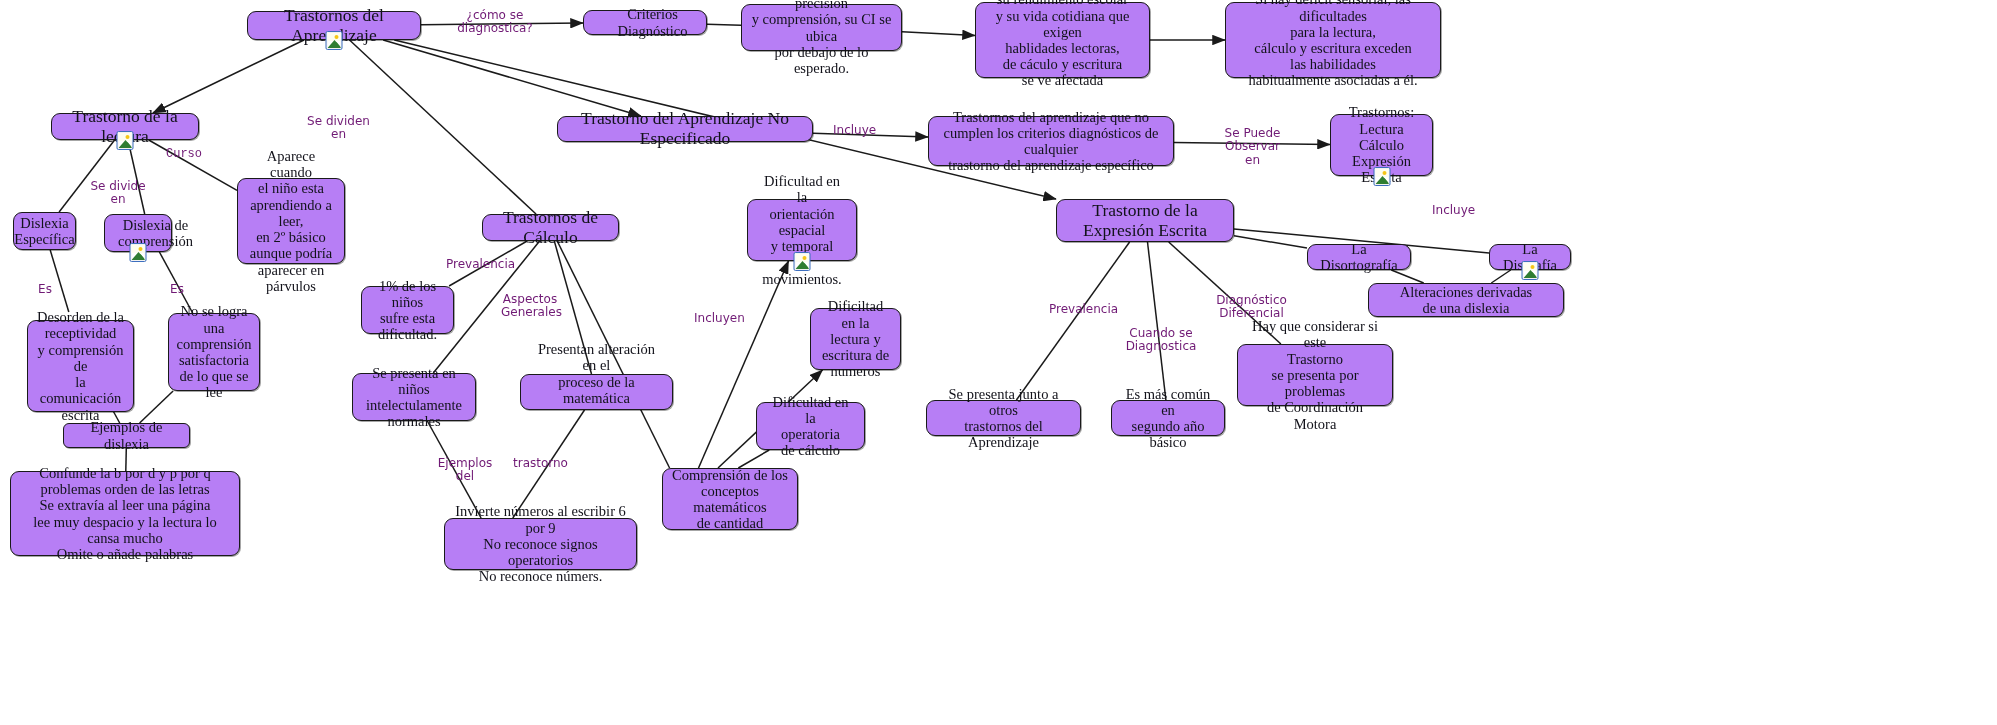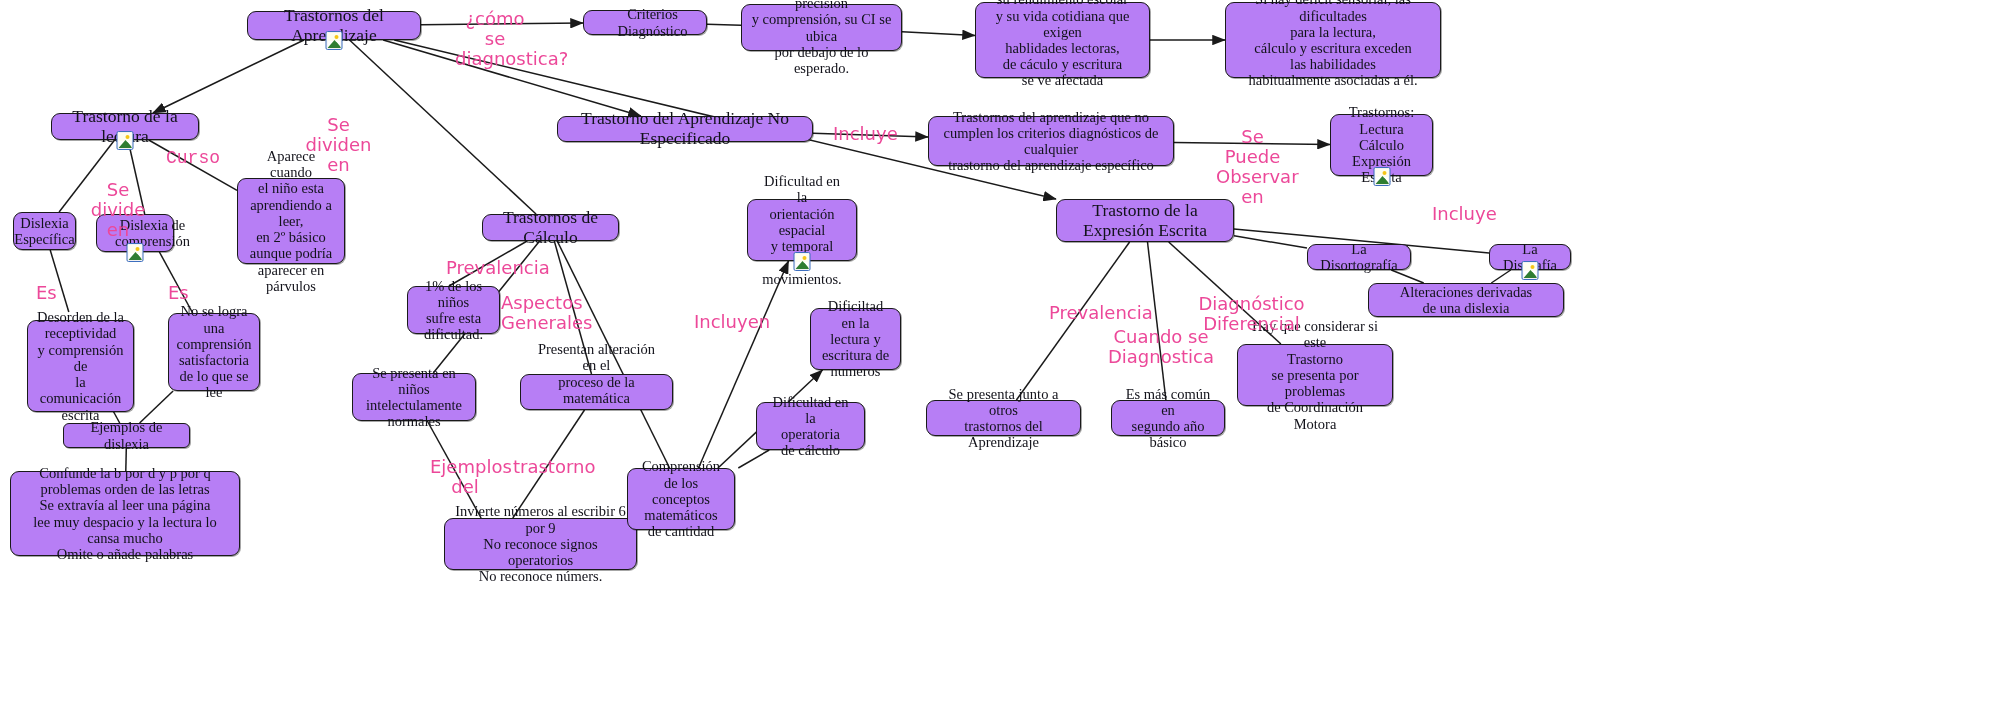--- a/index.html
+++ b/index.html
@@ -41,23 +41,23 @@
     white-space: pre-line;
   }
   .node.big {
     font-size: 17.5px;
   }
   .node.small {
     font-size: 14.5px;
   }
   .link-label {
     position: absolute;
-    color: #ec4899;
+    color: #701a75;
     font-family: "DejaVu Sans", "Liberation Sans", sans-serif;
-    font-size: 18px;
+    font-size: 12px;
     line-height: 1.12;
     text-align: center;
     white-space: pre-line;
     background: transparent;
   }
   .node-img-badge {
     position: absolute;
     width: 17px;
     height: 19px;
     bottom: -11px;
@@ -147,21 +147,21 @@
       <div class="node big" style="left: 557px; top: 116px; width: 256px; height: 26px;"><span>Trastorno del Aprendizaje No Especificado</span></div>
       <div class="node small" style="left: 928px; top: 116px; width: 246px; height: 50px;"><span>Trastornos del aprendizaje que no
 cumplen los criterios diagnósticos de cualquier
 trastorno del aprendizaje específico</span></div>
       <div class="node small" style="left: 1330px; top: 114px; width: 103px; height: 62px;"><span>Trastornos:
 Lectura
 Cálculo
 Expresión Escrita</span><span class="node-img-badge"><span class="pic"><span class="sky"></span><span class="sun"></span><span class="hill2"></span><span class="hill"></span></span></span></div>
       <div class="node small" style="left: 13px; top: 212px; width: 63px; height: 38px;"><span>Dislexia
 Específica</span></div>
-      <div class="node small" style="left: 96px; top: 214px; width: 78px; height: 38px; padding-left: 44px;"><span>Dislexia de
+      <div class="node small" style="left: 104px; top: 214px; width: 68px; height: 38px; padding-left: 44px;"><span>Dislexia de
 comprensión</span><span class="node-img-badge"><span class="pic"><span class="sky"></span><span class="sun"></span><span class="hill2"></span><span class="hill"></span></span></span></div>
       <div class="node small" style="left: 237px; top: 178px; width: 108px; height: 86px;"><span>Aparece cuando
 el niño esta
 aprendiendo a leer,
 en 2º básico
 aunque podría
 aparecer en párvulos</span></div>
       <div class="node small" style="left: 27px; top: 308px; width: 107px; height: 92px; margin-top: 12px;"><span>Desorden de la
 receptividad
 y comprensión de
@@ -172,32 +172,32 @@
 comprensión
 satisfactoria
 de lo que se lee</span></div>
       <div class="node small" style="left: 63px; top: 423px; width: 127px; height: 25px; border-radius: 6px;"><span>Ejemplos de dislexia</span></div>
       <div class="node small" style="left: 10px; top: 471px; width: 230px; height: 85px;"><span>Confunde la b por d  y p por q
 problemas orden de las letras
 Se extravía al leer una página
 lee muy despacio y la lectura lo cansa mucho
 Omite o añade palabras</span></div>
       <div class="node big" style="left: 482px; top: 214px; width: 137px; height: 27px;"><span>Trastornos de Cálculo</span></div>
-      <div class="node small" style="left: 361px; top: 286px; width: 93px; height: 48px; margin-left: 46px;"><span>1% de los niños
+      <div class="node small" style="left: 361px; top: 286px; width: 93px; height: 48px;"><span>1% de los niños
 sufre esta
 dificultad.</span></div>
       <div class="node small" style="left: 352px; top: 373px; width: 124px; height: 48px;"><span>Se presenta en niños
 intelectulamente
 normales</span></div>
       <div class="node small" style="left: 520px; top: 374px; width: 153px; height: 36px; align-items: flex-end;"><span>Presentan alteración en el
 proceso de la matemática</span></div>
       <div class="node small" style="left: 399px; top: 518px; width: 193px; height: 52px; margin-left: 45px;"><span>Invierte números al escribir 6 por 9
 No reconoce signos operatorios
 No reconoce númers.</span></div>
-      <div class="node small" style="left: 627px; top: 468px; width: 108px; height: 62px;"><span>Comprensión de los
+      <div class="node small" style="left: 662px; top: 468px; width: 136px; height: 62px;"><span>Comprensión de los
 conceptos
 matemáticos
 de cantidad</span></div>
       <div class="node small" style="left: 747px; top: 199px; width: 110px; height: 62px;"><span>Dificultad en la
 orientación espacial
 y temporal
 de movimientos.</span><span class="node-img-badge"><span class="pic"><span class="sky"></span><span class="sun"></span><span class="hill2"></span><span class="hill"></span></span></span></div>
       <div class="node small" style="left: 810px; top: 308px; width: 91px; height: 62px;"><span>Dificiltad en la
 lectura y
 escritura de

